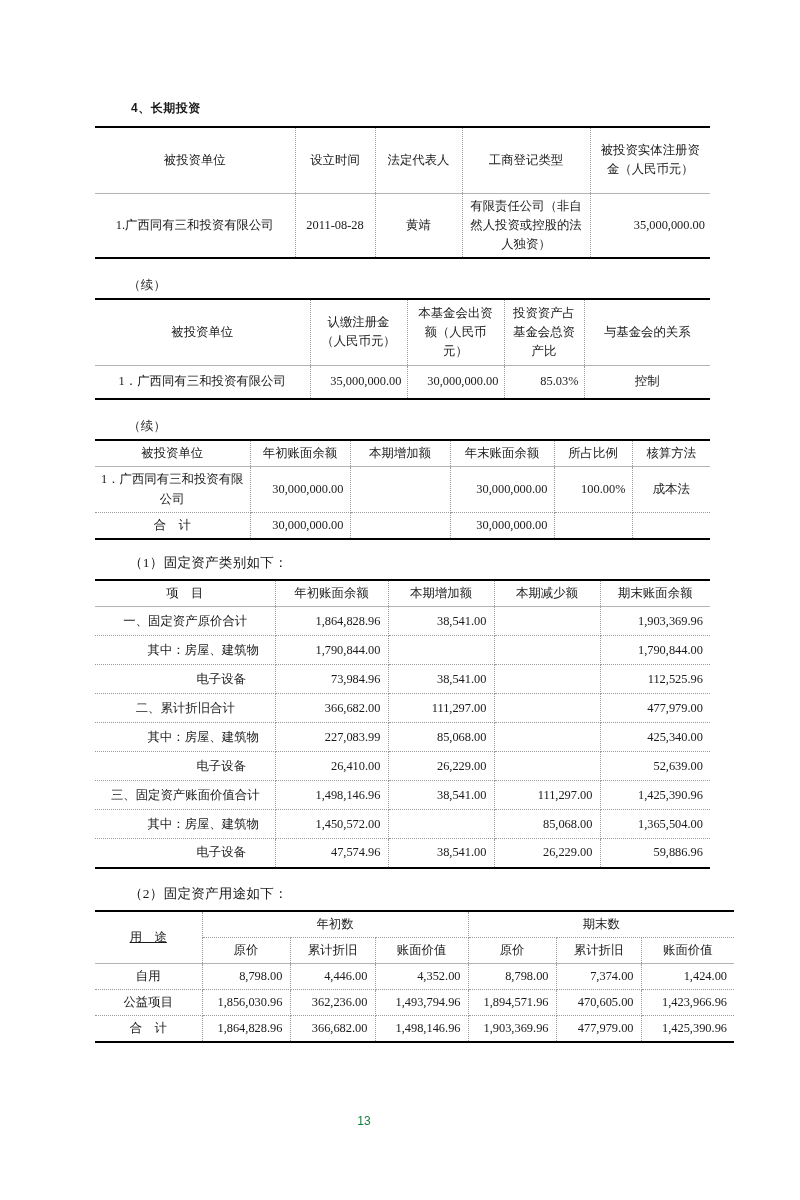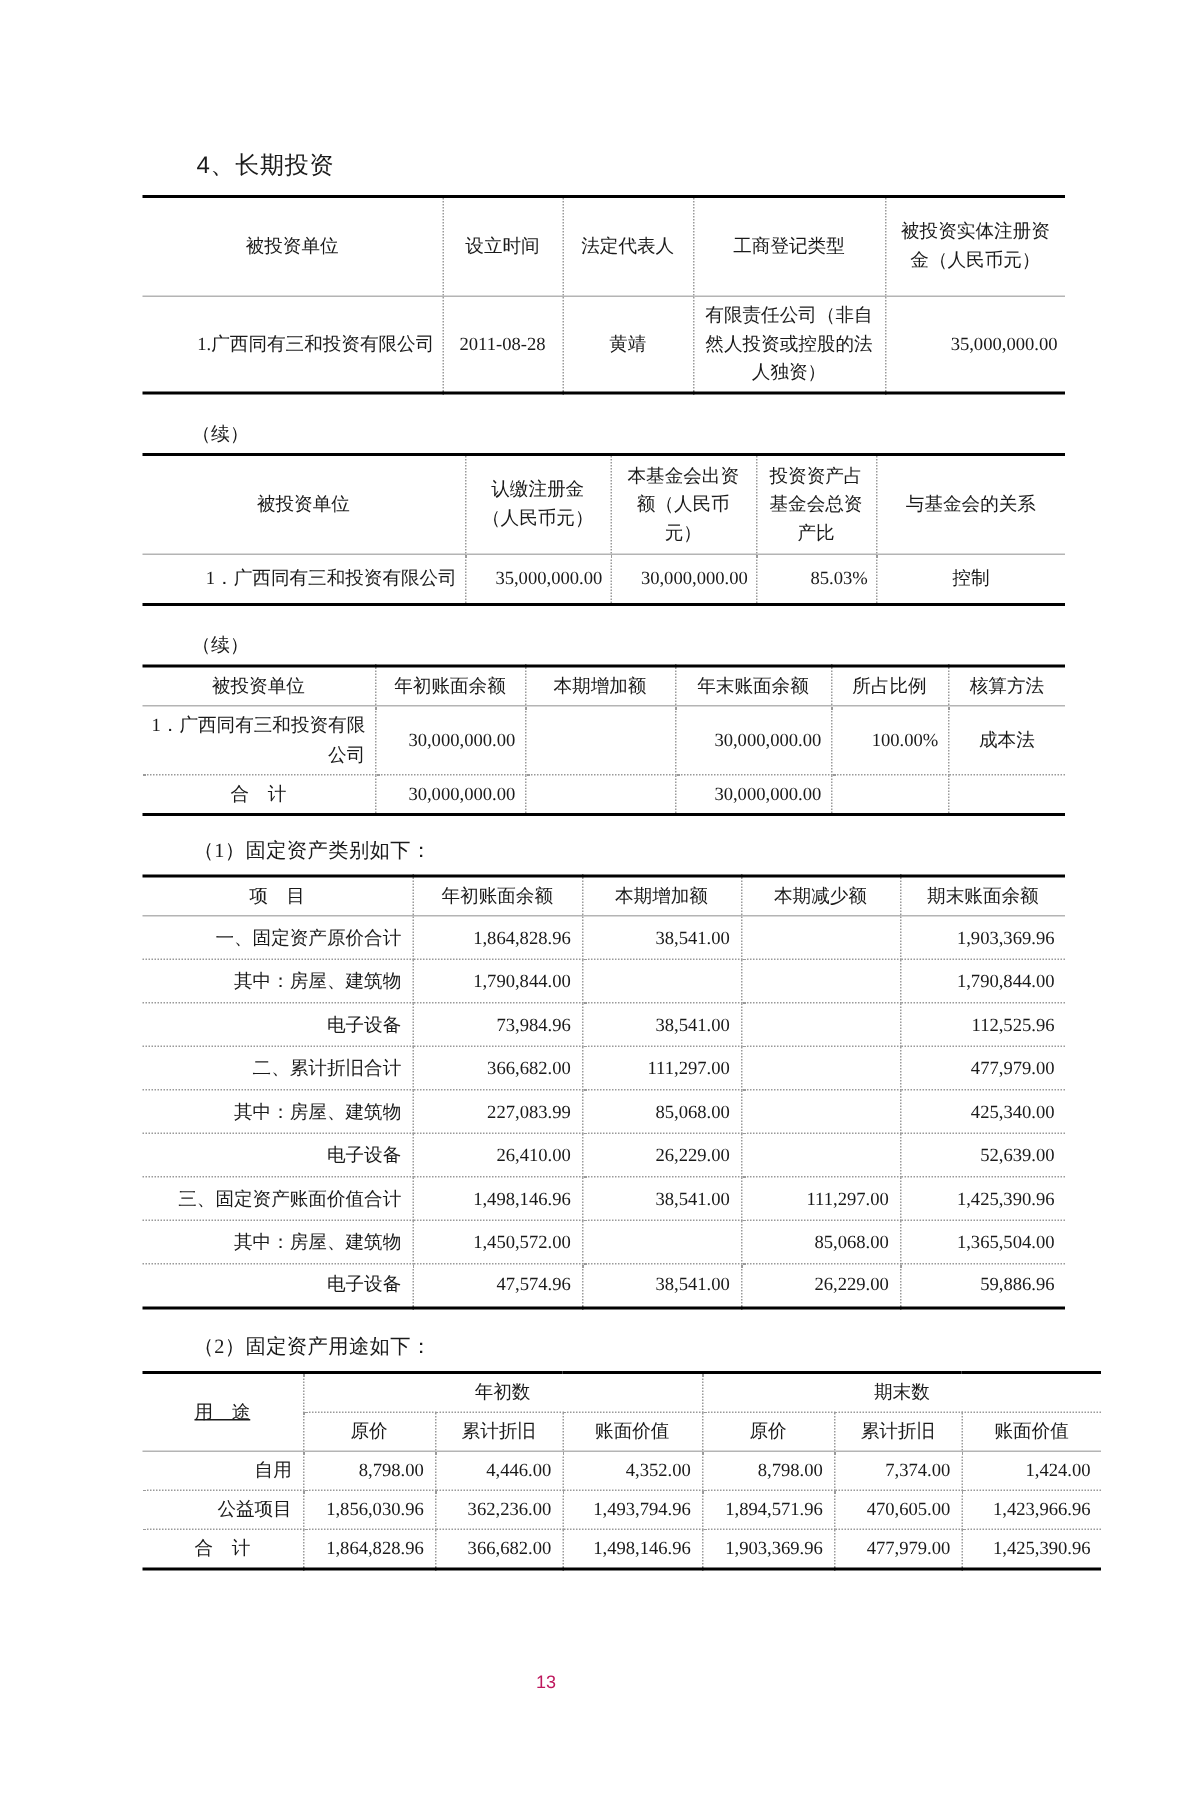--- a/index.html
+++ b/index.html
@@ -26,22 +26,22 @@
   .content {
     position: absolute;
     left: 95px;
     top: 100px;
     width: 615px;
   }
 
   
   .sec-head {
     font-family: "Liberation Sans", "DejaVu Sans", sans-serif;
-    font-weight: normal;
-    font-size: 16px;
+    font-weight: bold;
+    font-size: 12px;
     letter-spacing: 0.5px;
     margin: 0 0 9px 0;
     padding-left: 36px;
   }
   .sub-head {
     font-size: 13.5px;
     margin: 0 0 7px 0;
     padding-left: 34px;
     letter-spacing: 0.3px;
   }
@@ -74,21 +74,21 @@
   table.doc {
     border-top: 2.2px solid #000;
     border-bottom: 2.2px solid #000;
   }
   
   .hdr-row > * { border-bottom: 1px solid #b4b4b4 !important; }
   .hdr-row-sub > * { border-bottom: 1px solid #b4b4b4 !important; }
 
   .c  { text-align: center; }
   .r  { text-align: right; }
-  .l  { text-align: right; }
+  .l  { text-align: center; }
 
   
   .t1 { margin-bottom: 18px; }
   .t1 .h { height: 66px; }
   .t1 .b { height: 62px; }
 
   
   .t2 { margin-bottom: 18px; }
   .t2 .h { height: 66px; }
   .t2 .b { height: 34px; }
@@ -109,21 +109,21 @@
   .t5 .grp { border-bottom: 1px solid #b4b4b4 !important; text-decoration: underline; }
 
   .pagenum {
     position: absolute;
     left: 0;
     top: 1114px;
     width: 728px;
     text-align: center;
     font-size: 12px;
     font-family: "Liberation Sans", "DejaVu Sans", sans-serif;
-    color: #be185d;
+    color: #15803d;
   }
 </style>
 </head>
 <body>
 
 <div class="page">
   <div class="content">
 
     <div class="sec-head">4、长期投资</div>
 

